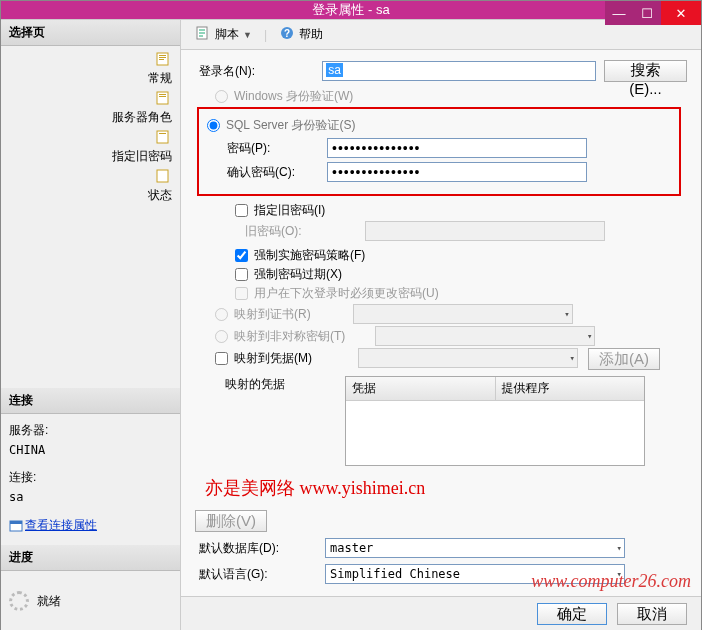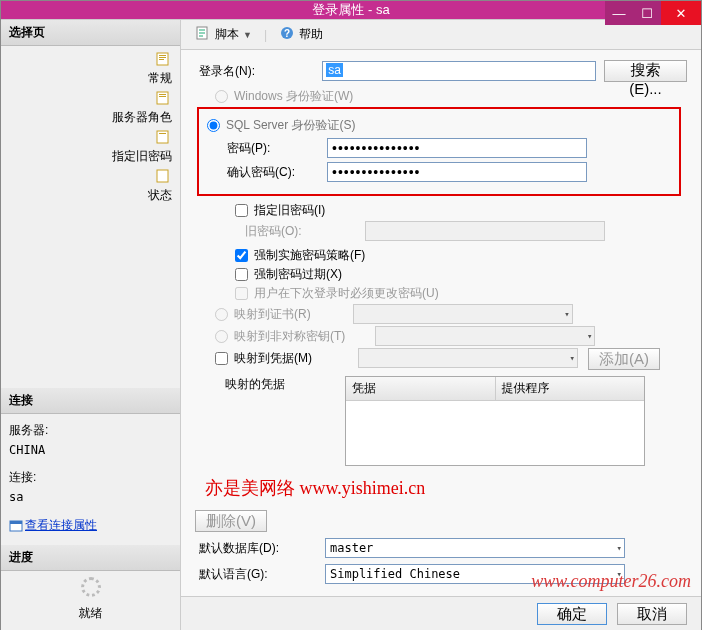--- a/index.html
+++ b/index.html
@@ -14,21 +14,21 @@
 .content { flex: 1; display: flex; border-top: 1px solid #ccc; background: #f8f8f8; }
 .sidebar { width: 180px; background: #f0f0f0; border-right: 1px solid #ccc; display: flex; flex-direction: column; }
 .panel-header { background: linear-gradient(#e8e8e8,#d8d8d8); border-bottom: 1px solid #bbb; padding: 4px 8px; font-weight: bold; font-size: 12px; }
 .nav-list { padding: 4px 0; }
 .nav-item { display: flex; align-items: flex-end; padding: 2px 8px; gap: 4px; cursor: pointer; flex-direction: column; }
 .nav-icon { width: 16px; height: 14px; display: inline-block; }
 .page-icon svg { display: block; }
 .spacer { flex: 1; }
 .conn-panel { padding: 6px 8px; font-size: 12px; line-height: 1.7; }
 .conn-link { color: #0033cc; text-decoration: underline; cursor: pointer; display: inline-flex; align-items: center; }
-.progress-panel { padding: 6px 8px; display: flex; align-items: center; gap: 8px; min-height: 60px; flex-direction: column; }
+.progress-panel { padding: 6px 8px; display: flex; align-items: center; gap: 8px; min-height: 60px; }
 .spinner { width: 20px; height: 20px; border: 3px dotted #bbb; border-radius: 50%; }
 .main { flex: 1; display: flex; flex-direction: column; }
 .toolbar { height: 30px; background: #f0f0f0; border-bottom: 1px solid #ccc; display: flex; align-items: center; padding: 0 8px; gap: 6px; }
 .tool-btn { display: inline-flex; align-items: center; gap: 4px; padding: 2px 6px; cursor: pointer; }
 .tool-btn .dd { font-size: 9px; color: #555; }
 .form-area { flex: 1; padding: 10px 14px 6px 14px; overflow: hidden; position: relative; }
 .row { display: flex; align-items: center; margin-bottom: 6px; }
 .row .label { width: 130px; text-align: left; padding-left: 4px; }
 .row .label.indent1 { padding-left: 30px; width: 150px; }
 .row .label.indent2 { padding-left: 50px; width: 170px; }

